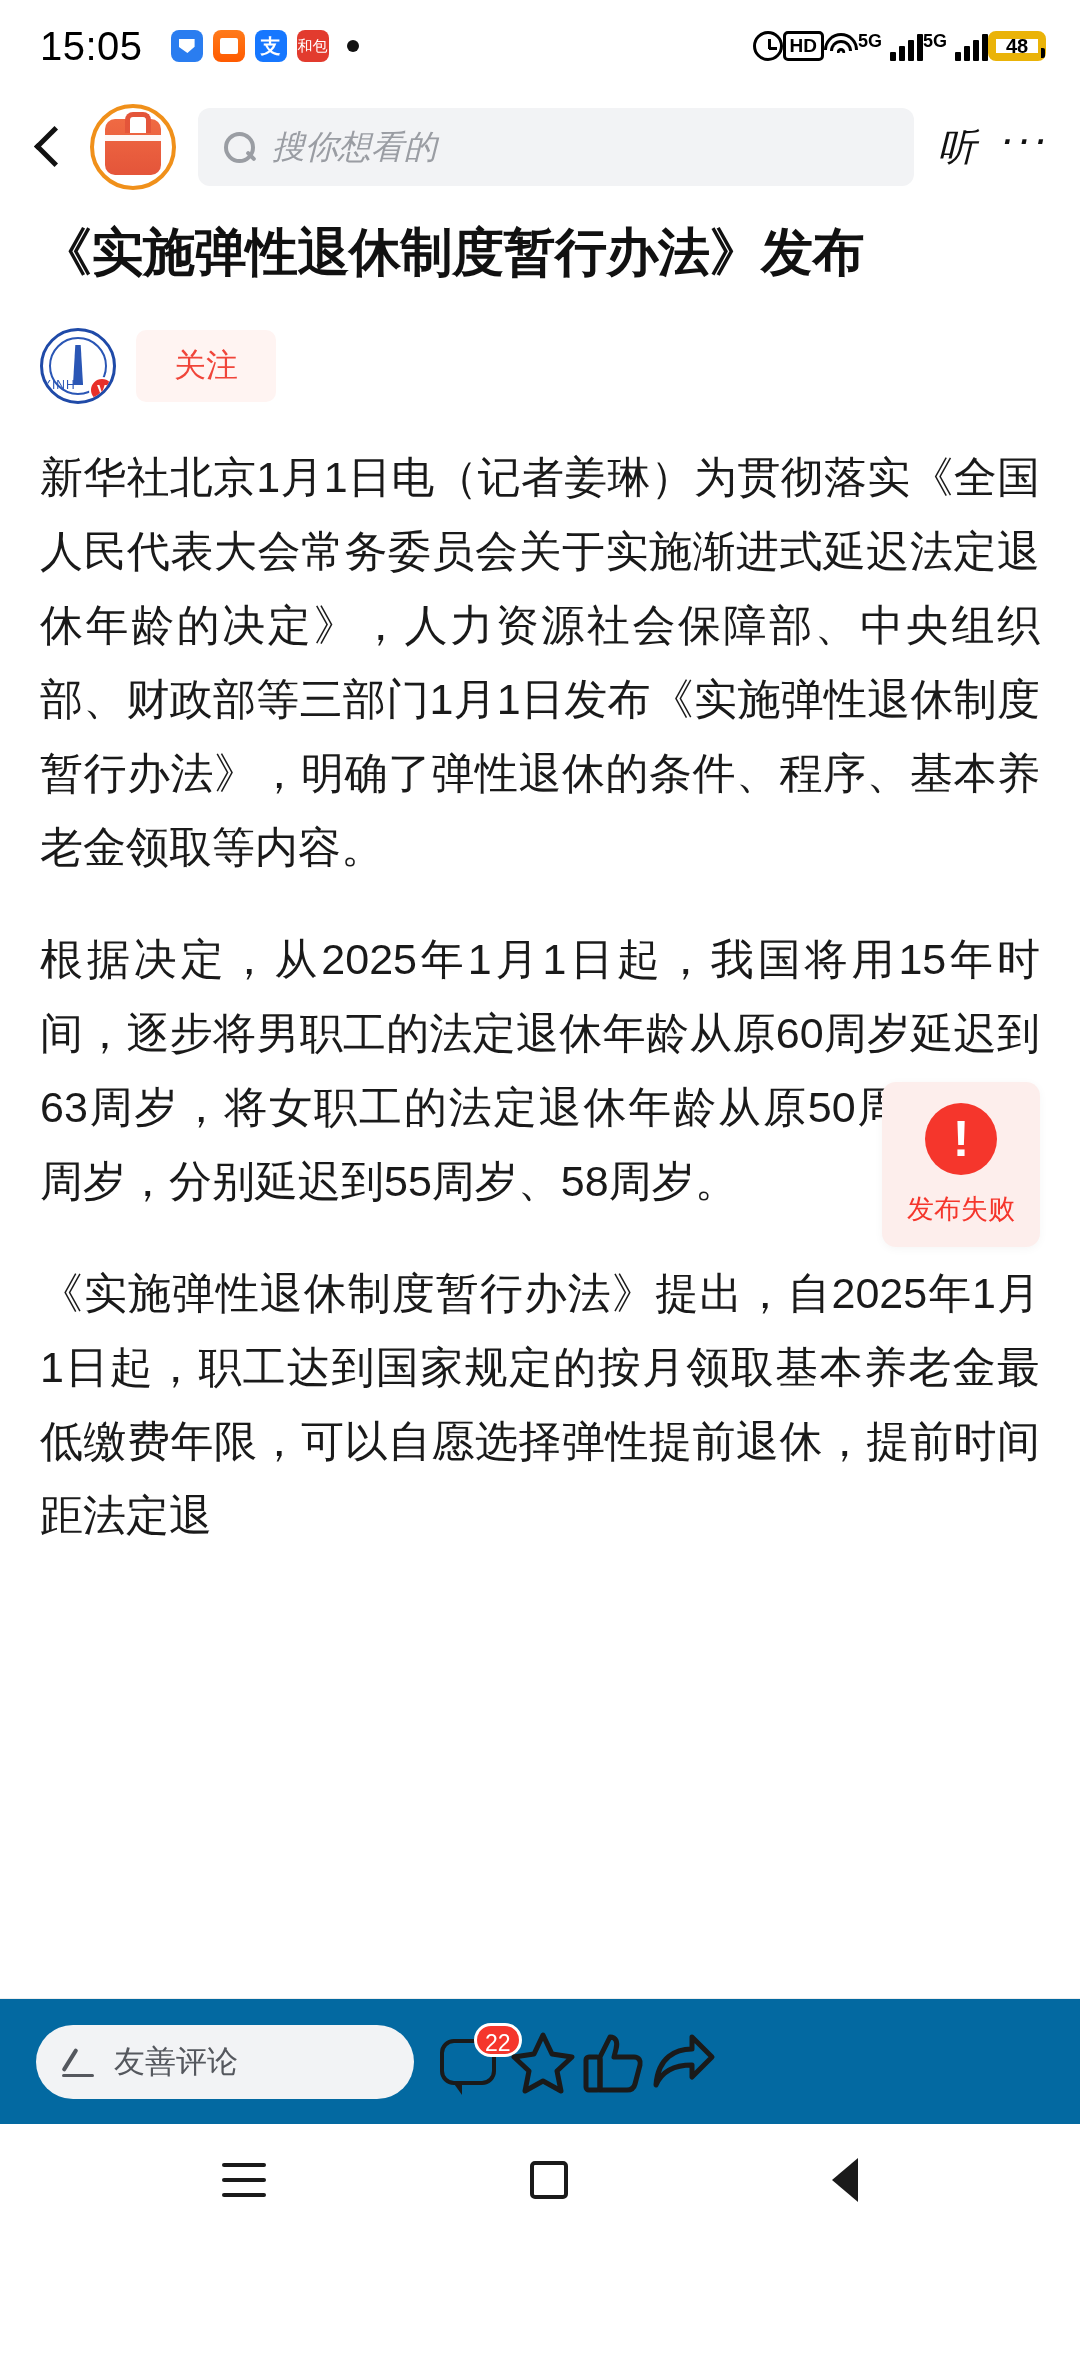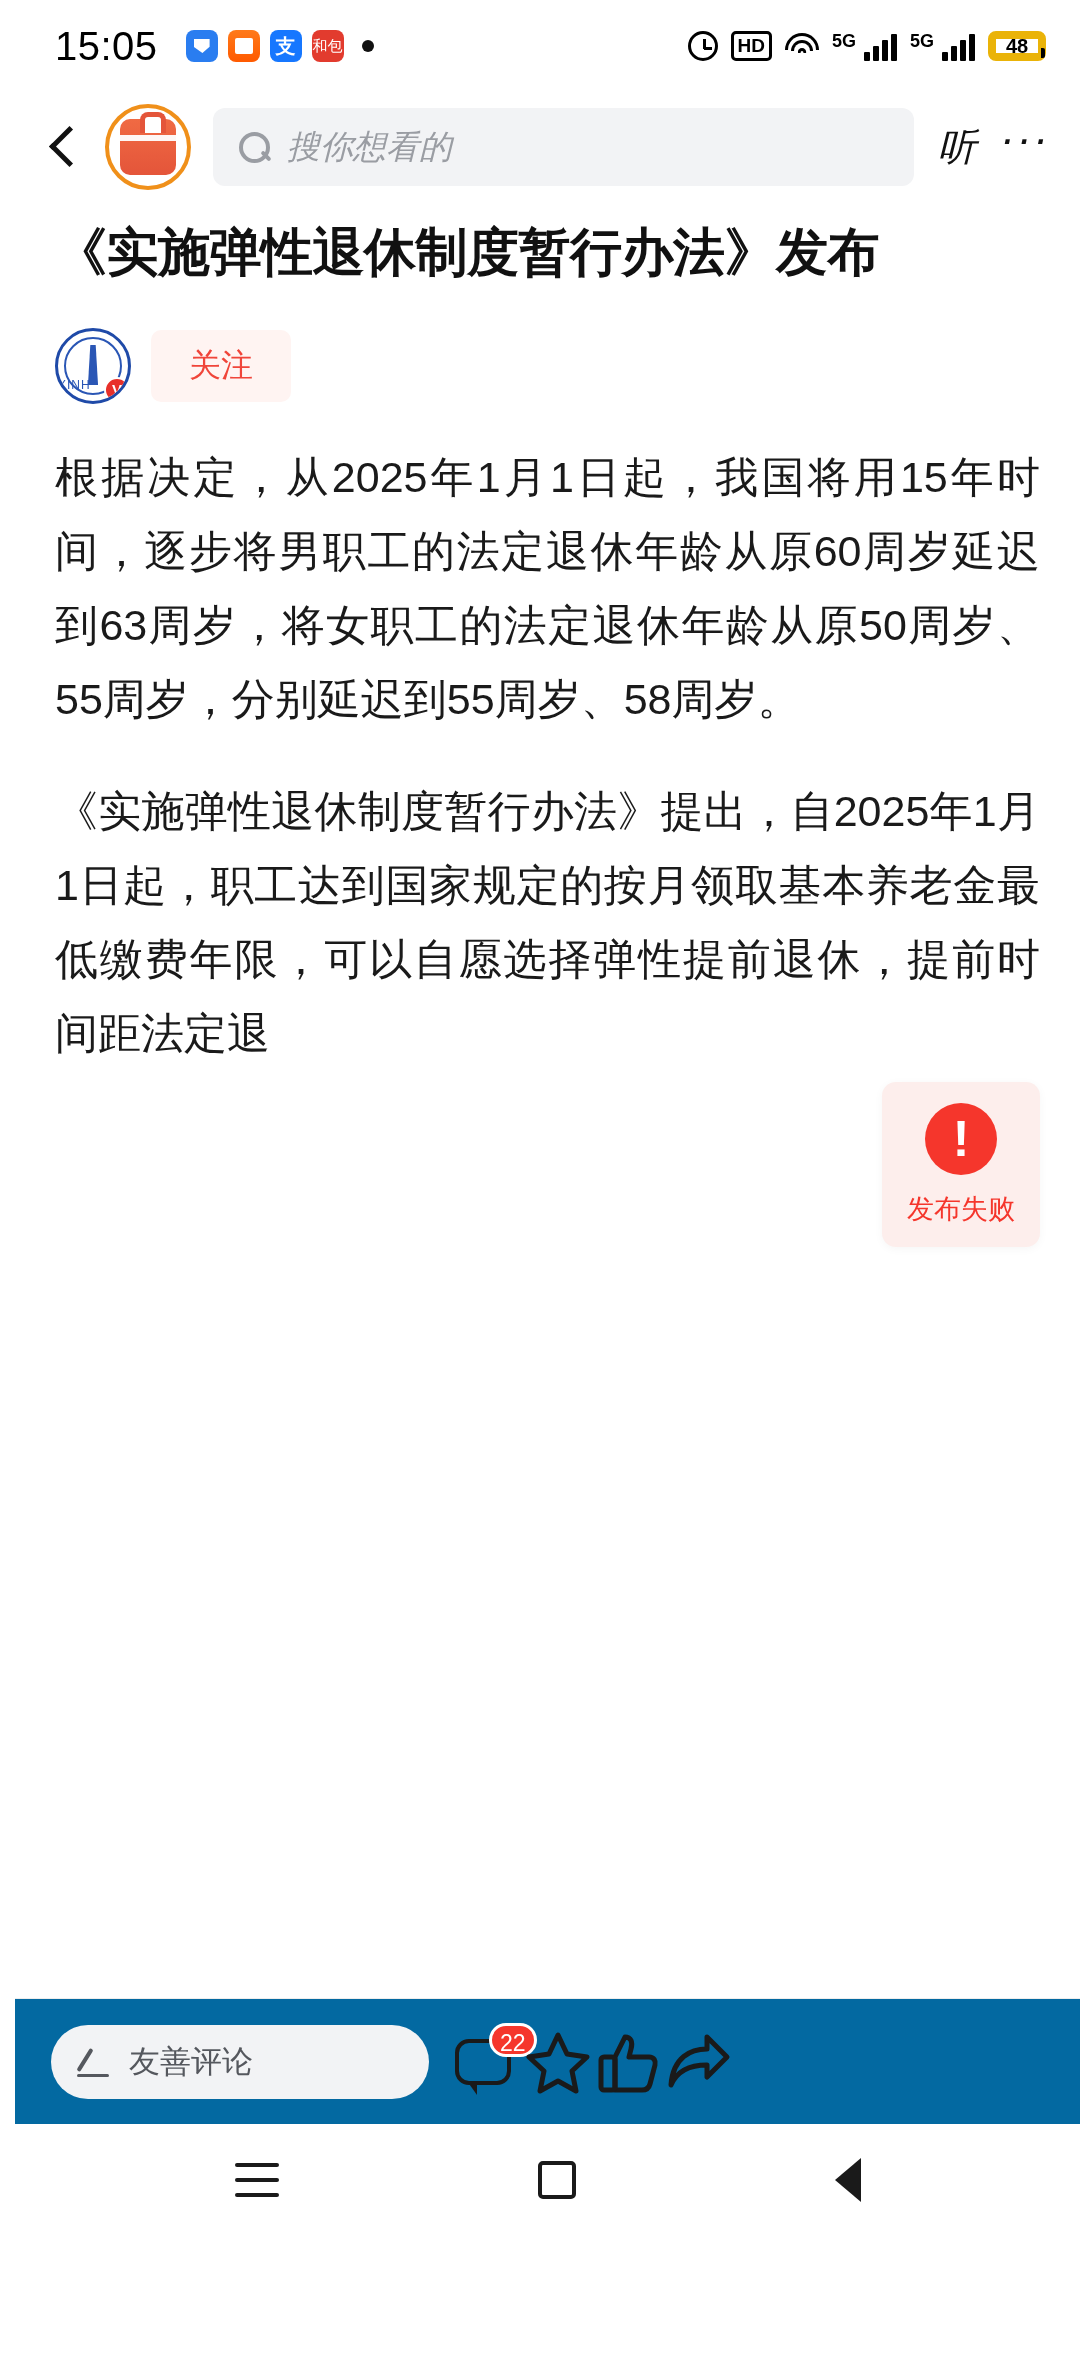--- a/index.html
+++ b/index.html
@@ -9,21 +9,20 @@
     background: #ffffff;
     font-family: "Liberation Sans", "DejaVu Sans", sans-serif;
     overflow: hidden;
   }
   #screen {
     position: relative;
     width: 1080px; height: 2236px;
     background: #ffffff;
     display: flex;
     flex-direction: column;
-    padding-left: 15px;
   }
 
   
   .statusbar {
     height: 92px;
     flex: 0 0 92px;
     display: flex;
     align-items: center;
     justify-content: space-between;
     padding: 0 34px 0 40px;
@@ -34,21 +33,21 @@
   .sb-appicons { display: flex; align-items: center; gap: 10px; margin-left: 14px; }
   .appicon { width: 32px; height: 32px; border-radius: 8px; display:block; }
   .ai-blue { background: #2a7df0; position: relative; }
   .ai-blue::after{ content:""; position:absolute; left:8px; top:9px; width:16px; height:14px; background:#fff; clip-path: polygon(0 0,100% 0,100% 55%,55% 100%,0 55%); }
   .ai-orange { background: linear-gradient(180deg,#ff7a1a,#ff5a00); position: relative; }
   .ai-orange::after{ content:""; position:absolute; left:7px; top:8px; width:18px; height:16px; background:#fff; border-radius:2px; }
   .ai-zhi { background: #1677ff; color:#fff; font-size:20px; line-height:32px; text-align:center; font-weight:700; }
   .ai-red { background: #e23b2e; color:#fff; font-size:15px; line-height:32px; text-align:center; }
   .sb-dot { width: 12px; height: 12px; border-radius: 50%; background: #111; margin-left: 8px; }
 
-  .sb-right { display: flex; align-items: center; gap: 13px; }
+  .sb-right { display: flex; align-items: center; }
   .alarm { width: 30px; height: 30px; border:3px solid #000; border-radius:50%; position:relative; }
   .alarm::before{ content:""; position:absolute; left:12px; top:5px; width:3px; height:10px; background:#000; }
   .alarm::after{ content:""; position:absolute; left:13px; top:13px; width:8px; height:3px; background:#000; }
   .hd { font-size: 19px; font-weight: 700; border: 3px solid #000; border-radius: 5px; padding: 0 4px; line-height: 24px; }
   .wifi { width: 34px; height: 26px; position: relative; }
   .wifi i { position:absolute; border: 3px solid #000; border-bottom:none; border-radius: 50% 50% 0 0 / 100% 100% 0 0; left:50%; transform: translateX(-50%); }
   .wifi i:nth-child(1){ width:34px; height:17px; top:0; }
   .wifi i:nth-child(2){ width:22px; height:11px; top:7px; }
   .wifi i:nth-child(3){ width:9px;  height:5px;  top:15px; }
   .sig { display:flex; align-items:flex-end; gap:8px; }
@@ -353,20 +352,21 @@
       <div class="avatar">
         <span class="globe"></span>
         <span class="tower"></span>
         <span class="txt">XINH</span>
         <span class="vbadge">V</span>
       </div>
       <div class="follow-btn">关注</div>
     </div>
 
     <div class="body-text">
+      <p>新华社北京1月1日电（记者姜琳）为贯彻落实《全国人民代表大会常务委员会关于实施渐进式延迟法定退休年龄的决定》，人力资源社会保障部、中央组织部、财政部等三部门1月1日发布《实施弹性退休制度暂行办法》，明确了弹性退休的条件、程序、基本养老金领取等内容。</p>
       <p>根据决定，从2025年1月1日起，我国将用15年时间，逐步将男职工的法定退休年龄从原60周岁延迟到63周岁，将女职工的法定退休年龄从原50周岁、55周岁，分别延迟到55周岁、58周岁。</p>
       <p>《实施弹性退休制度暂行办法》提出，自2025年1月1日起，职工达到国家规定的按月领取基本养老金最低缴费年限，可以自愿选择弹性提前退休，提前时间距法定退</p>
     </div>
 
     <div class="toast">
       <div class="toast-ico">!</div>
       <div class="toast-txt">发布失败</div>
     </div>
   </div>
 

